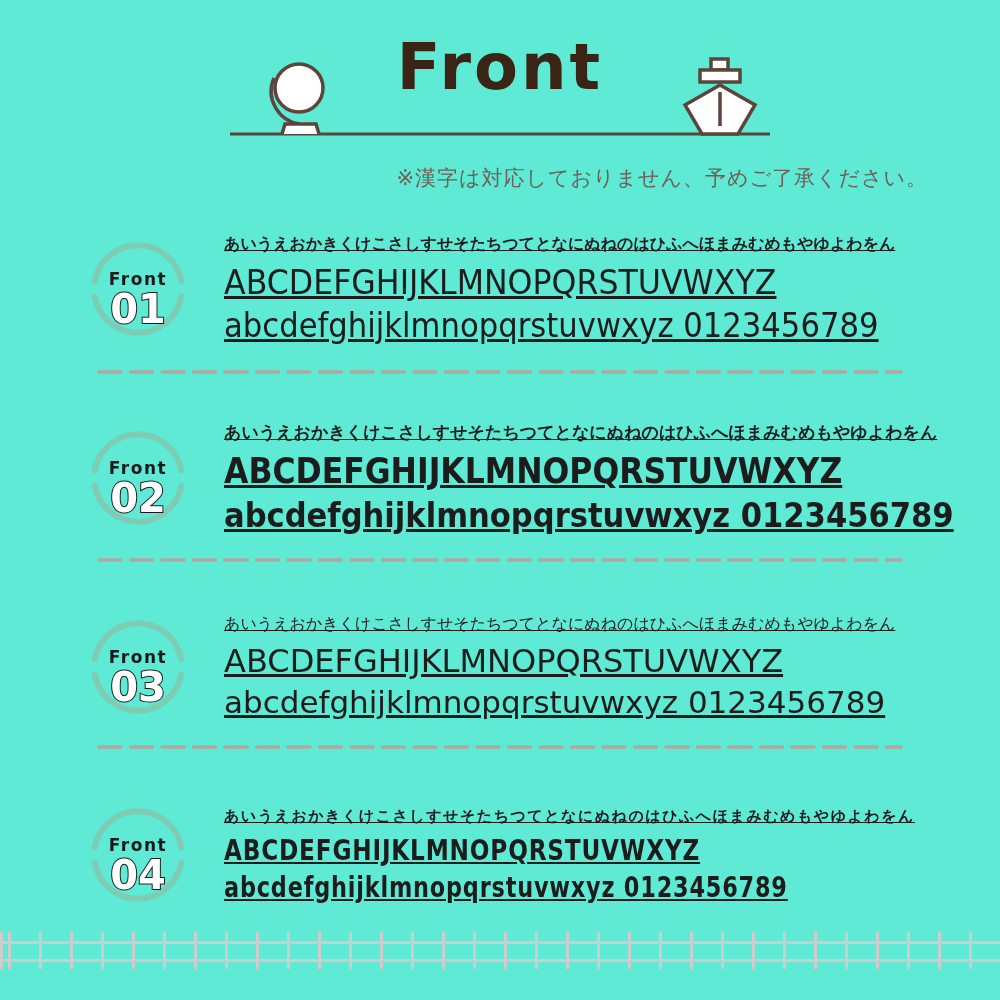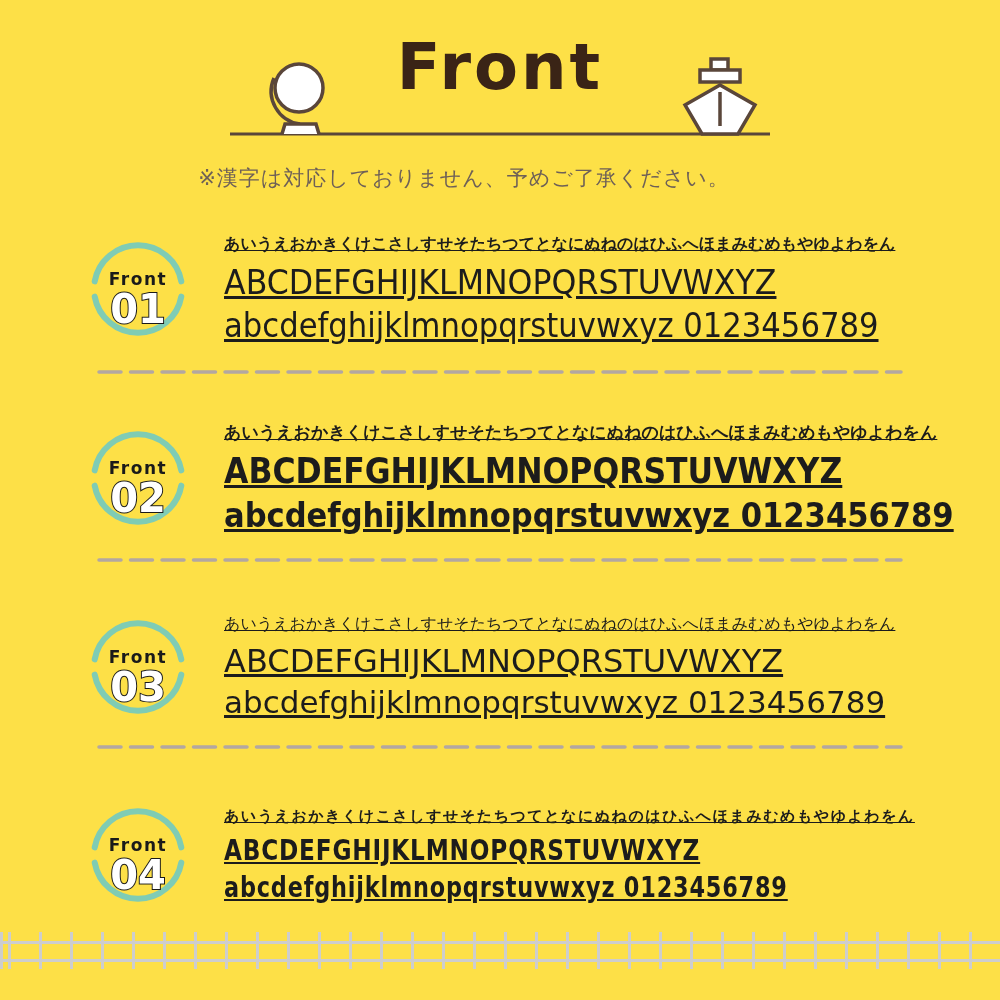--- a/index.html
+++ b/index.html
@@ -1,27 +1,27 @@
 <!DOCTYPE html>
 <html><head>
 <meta charset="utf-8">
 <style>
   html,body{margin:0;padding:0;background:#fff;}
-  .page{position:relative;width:1000px;height:1000px;background:#fde047;overflow:hidden;
+  .page{position:relative;width:1000px;height:1000px;background:#5eead4;overflow:hidden;
         font-family:"DejaVu Sans","Liberation Sans",sans-serif;}
 
   
   .header{position:absolute;left:230px;top:22px;width:540px;height:118px;}
   .header-art{position:absolute;left:0;top:0;width:540px;height:115px;}
   .page-title{position:absolute;left:0;top:8px;width:540px;text-align:center;
               font-size:64px;font-weight:700;color:#3a2416;letter-spacing:3px;
               font-family:"DejaVu Sans",sans-serif;}
 
   
-  .note{position:absolute;left:0;top:164px;width:928px;text-align:center;
+  .note{position:absolute;left:0;top:164px;width:928px;text-align:right;
         font-size:21px;color:#6e6057;letter-spacing:1px;}
 
   
   .section{position:absolute;left:88px;display:flex;align-items:center;gap:36px;height:104px;}
   .badge{width:100px;height:100px;flex:0 0 auto;}
   .badge-arc{fill:none;stroke:#7fccb4;stroke-width:6;stroke-linecap:round;}
   .badge-word{font-family:"DejaVu Sans",sans-serif;font-weight:700;font-size:17px;
               fill:#1a1a1a;letter-spacing:1.5px;text-anchor:middle;}
   .badge-num{font-family:"DejaVu Sans",sans-serif;font-weight:700;font-size:40px;
              fill:#ffffff;stroke:#1a1a1a;stroke-width:2px;paint-order:stroke;text-anchor:middle;}

